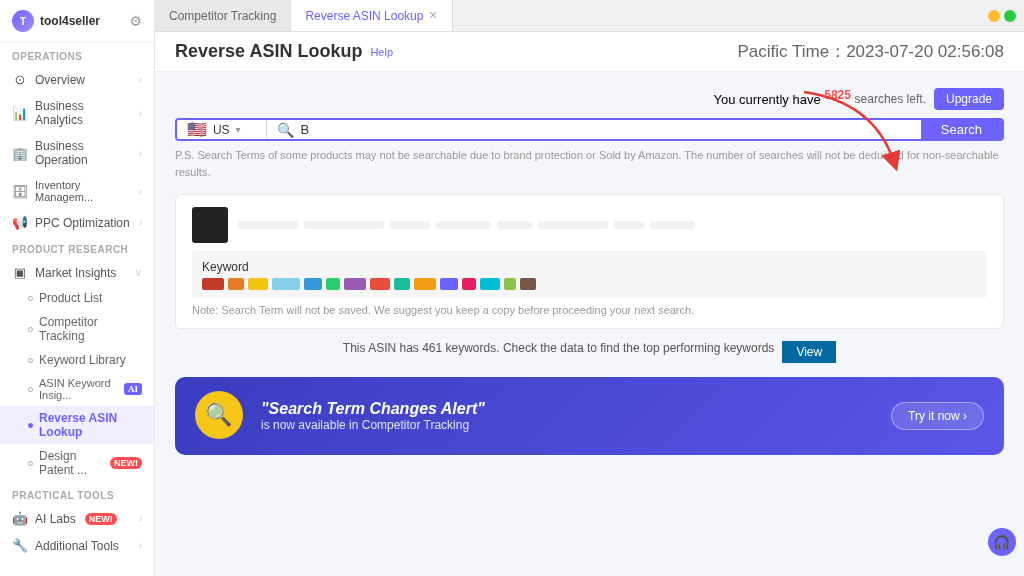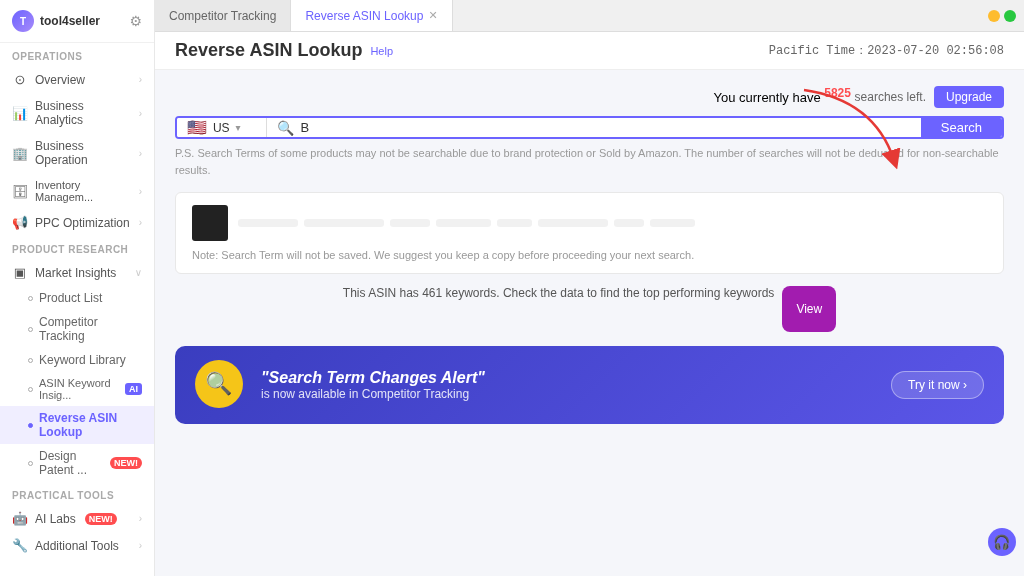--- a/index.html
+++ b/index.html
@@ -96,21 +96,21 @@
       flex-shrink: 0;
     }
     .dot.active-dot { background: #6c63ff; border-color: #6c63ff; }
 
     .badge {
       font-size: 9px;
       padding: 1px 4px;
       border-radius: 3px;
       font-weight: 600;
     }
-    .badge-ai { background: #6c63ff; color: #fff; }
+    .badge-ai { background: #6c63ff; color: #fff; font-family: Liberation Serif, serif; }
     .badge-pro { background: #ff9900; color: #fff; }
     .badge-new { background: #ff4d4f; color: #fff; border-radius: 8px; }
 
     
     .main {
       flex: 1;
       display: flex;
       flex-direction: column;
       overflow: hidden;
     }
@@ -179,23 +179,22 @@
       font-size: 18px;
       font-weight: 600;
       color: #333;
     }
     .help-link {
       font-size: 11px;
       color: #6c63ff;
       cursor: pointer;
     }
     .time-display {
-      font-size: 12px;
+      font-size: 17px;
       color: #666;
-      font-family: Liberation Mono, monospace;
     }
 
     
     .content-body {
       flex: 1;
       padding: 16px 20px;
       overflow-y: auto;
       position: relative;
     }
 
@@ -315,25 +314,25 @@
     .asin-info-bar {
       display: flex;
       align-items: flex-start;
       justify-content: center;
       gap: 8px;
       font-size: 12px;
       color: #555;
       margin-bottom: 14px;
     }
     .view-btn {
-      background: #a21caf;
+      background: #0369a1;
       color: #fff;
       border: none;
-      border-radius: 8px;
-      padding: 16px 14px;
+      border-radius: 0;
+      padding: 4px 14px;
       font-size: 12px;
       cursor: pointer;
     }
 
     
     .banner {
       background: linear-gradient(135deg, #3a3dbf, #5b56e8);
       border-radius: 10px;
       padding: 14px 20px;
       display: flex;
@@ -564,20 +563,40 @@
           <div class="meta-bar" style="width:80px;opacity:0.4;"></div>
           <div class="meta-bar" style="width:40px;opacity:0.4;"></div>
           <div class="meta-bar" style="width:55px;opacity:0.4;"></div>
           <div class="meta-bar" style="width:35px;opacity:0.4;"></div>
           <div class="meta-bar" style="width:70px;opacity:0.4;"></div>
           <div class="meta-bar" style="width:30px;opacity:0.4;"></div>
           <div class="meta-bar" style="width:45px;opacity:0.4;"></div>
         </div>
       </div>
 
+      <div style="background:#f5f5f5;padding:8px 10px;border-radius:4px;">
+        <span class="keyword-label">Keyword</span>
+        <div style="display:flex;gap:4px;flex-wrap:wrap;margin-top:4px;">
+          <span class="kw-bar" style="width:22px;height:12px;background:#c0392b;"></span>
+          <span class="kw-bar" style="width:16px;height:12px;background:#e67e22;"></span>
+          <span class="kw-bar" style="width:20px;height:12px;background:#f1c40f;"></span>
+          <span class="kw-bar" style="width:28px;height:12px;background:#87ceeb;"></span>
+          <span class="kw-bar" style="width:18px;height:12px;background:#3498db;"></span>
+          <span class="kw-bar" style="width:14px;height:12px;background:#2ecc71;"></span>
+          <span class="kw-bar" style="width:22px;height:12px;background:#9b59b6;"></span>
+          <span class="kw-bar" style="width:20px;height:12px;background:#e74c3c;"></span>
+          <span class="kw-bar" style="width:16px;height:12px;background:#1abc9c;"></span>
+          <span class="kw-bar" style="width:22px;height:12px;background:#f39c12;"></span>
+          <span class="kw-bar" style="width:18px;height:12px;background:#6c63ff;"></span>
+          <span class="kw-bar" style="width:14px;height:12px;background:#e91e63;"></span>
+          <span class="kw-bar" style="width:20px;height:12px;background:#00bcd4;"></span>
+          <span class="kw-bar" style="width:12px;height:12px;background:#8bc34a;"></span>
+          <span class="kw-bar" style="width:16px;height:12px;background:#795548;"></span>
+        </div>
+      </div>
       <div class="result-note">Note: Search Term will not be saved. We suggest you keep a copy before proceeding your next search.</div>
     </div>
 
     <div class="asin-info-bar">
       <span>This ASIN has 461 keywords. Check the data to find the top performing keywords</span>
       <button class="view-btn">View</button>
     </div>
 
     <div class="banner">
       <div class="banner-icon-wrap">

